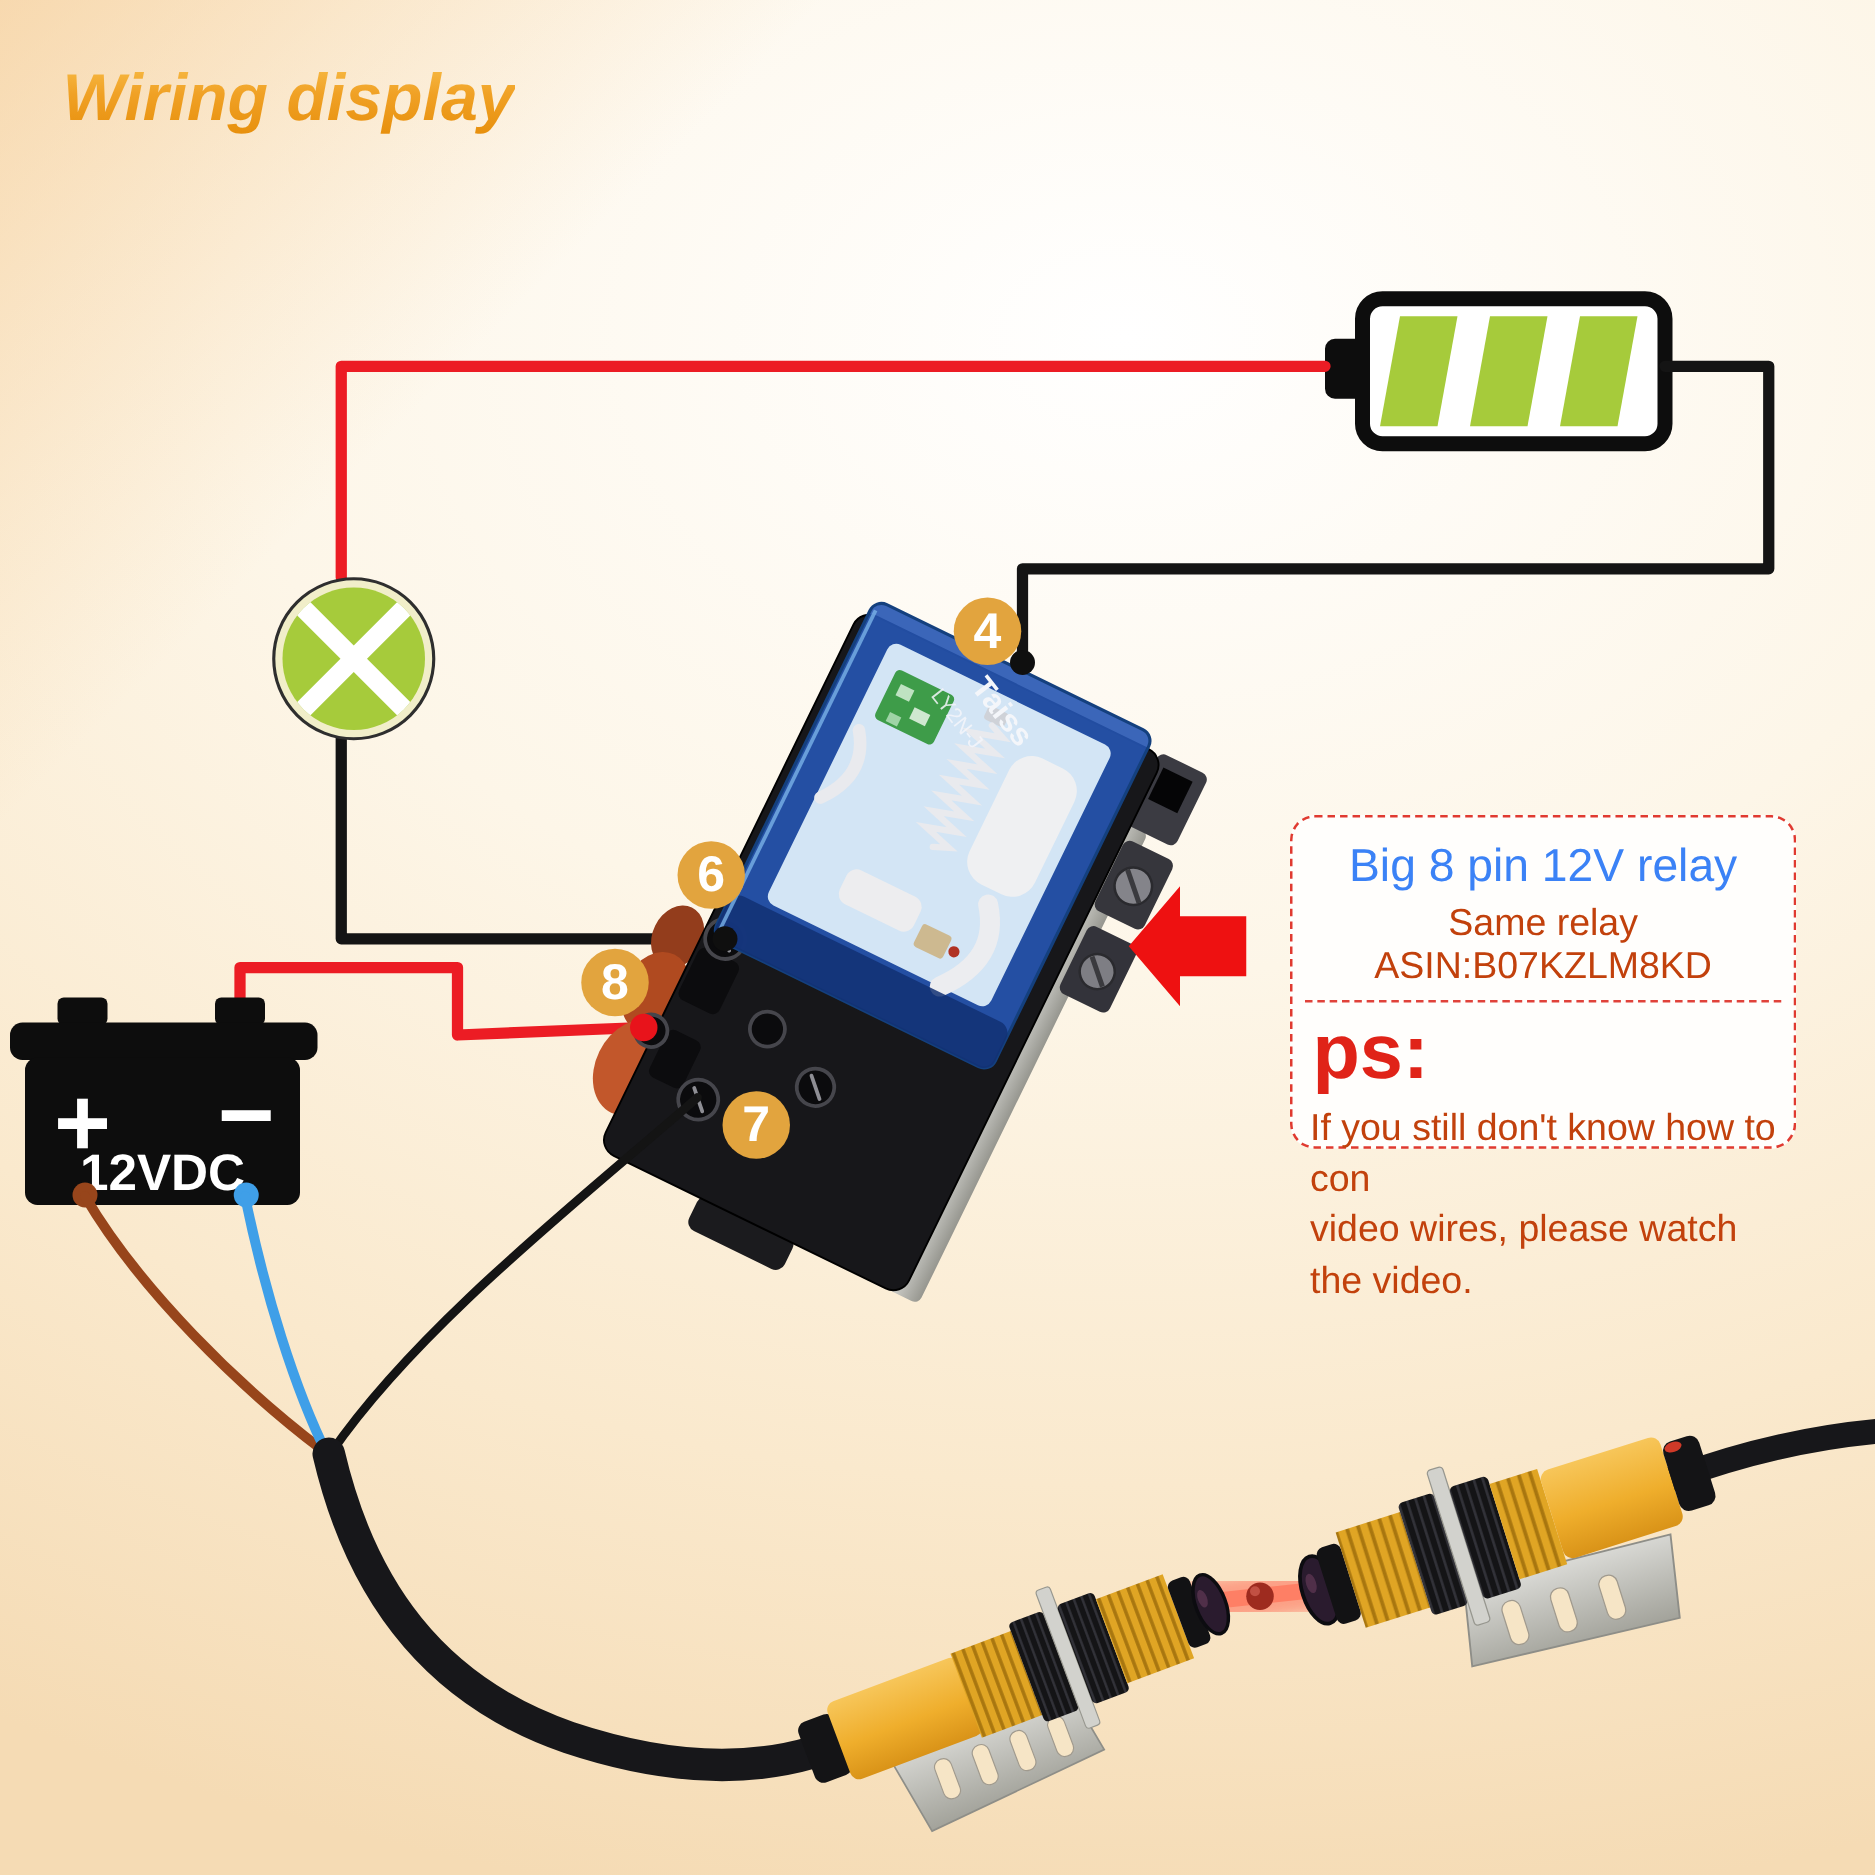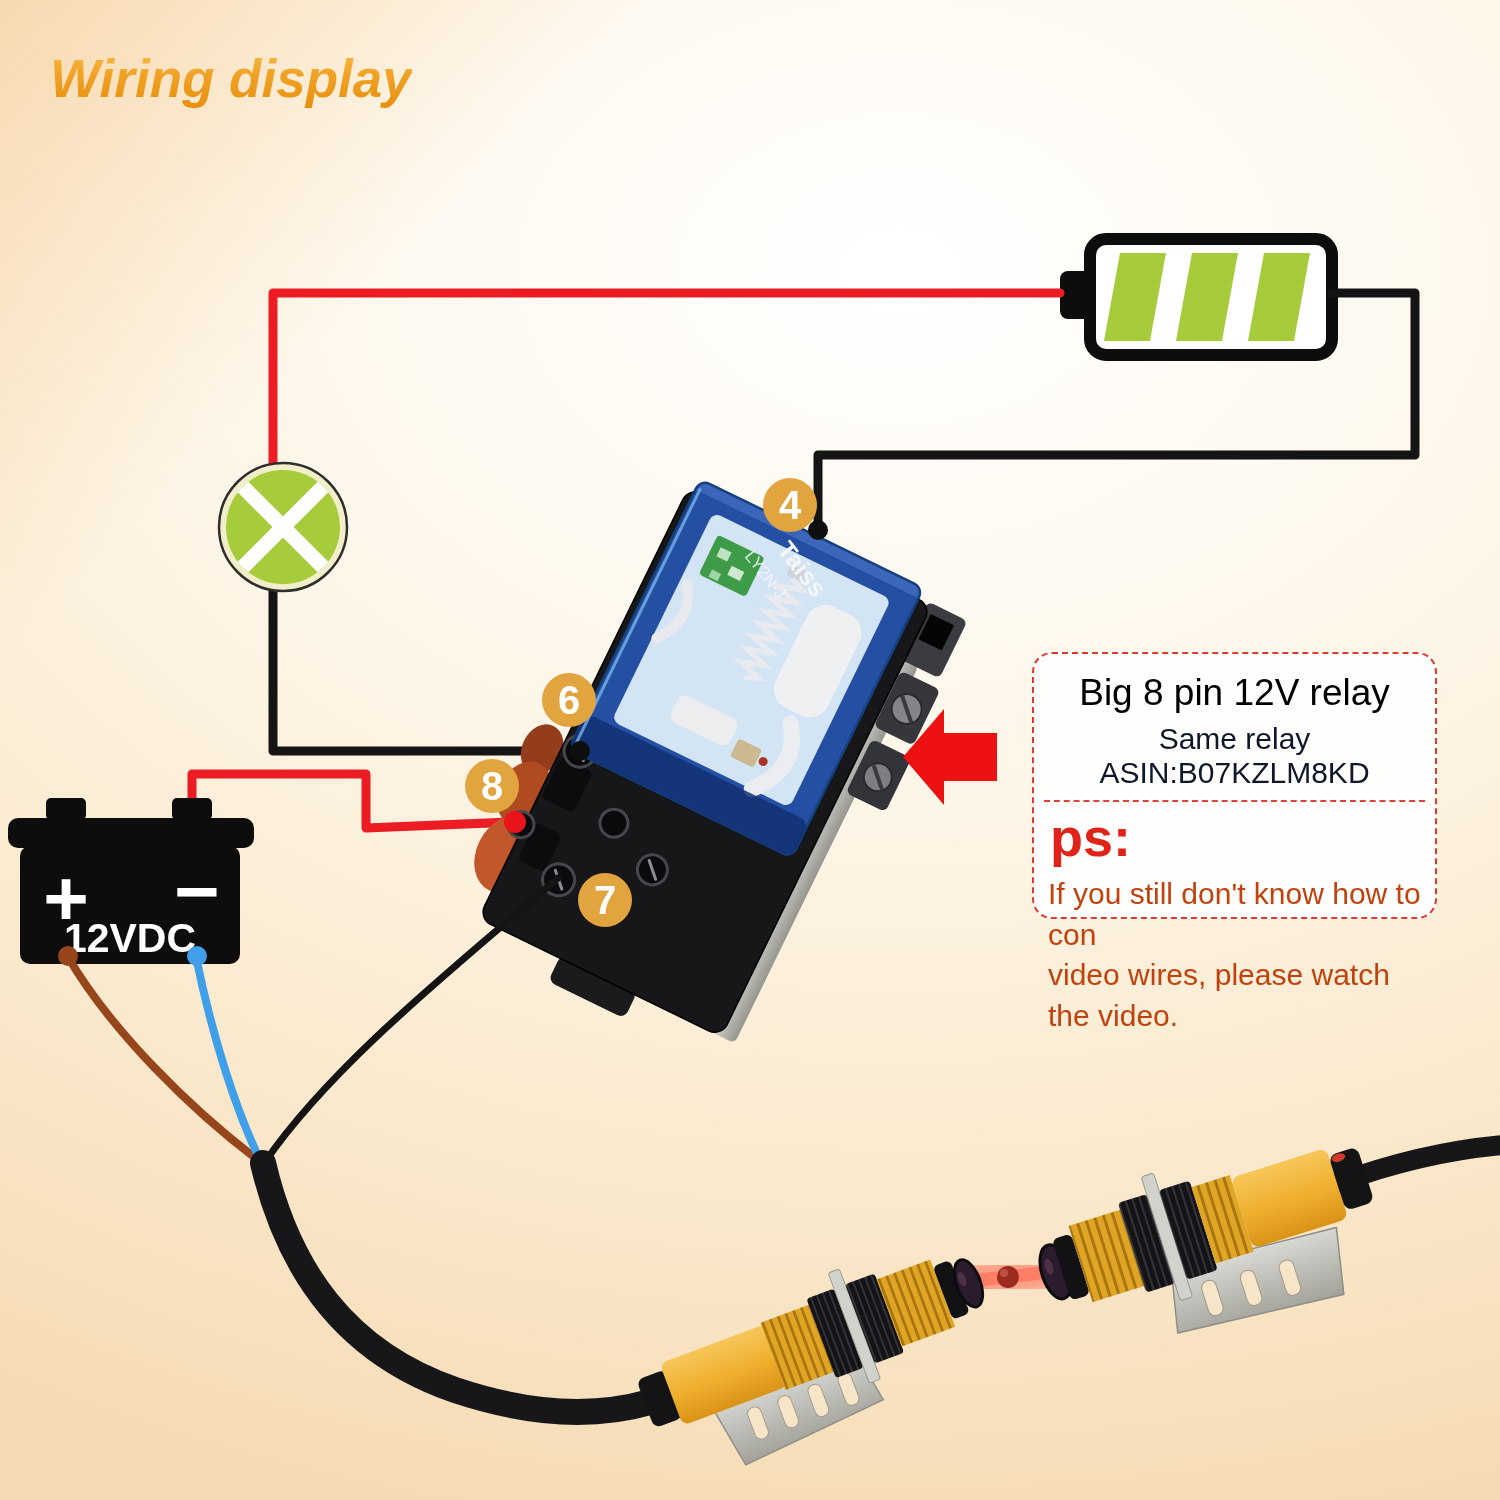--- a/index.html
+++ b/index.html
@@ -20,24 +20,24 @@
   .badge{
     position:absolute; width:54px; height:54px; border-radius:50%;
     background:#E2A43E; color:#FFFFFF; text-align:center;
     font-weight:bold; font-size:40px; line-height:55px;
   }
   .callout{
     position:absolute; left:1032px; top:652px; width:405px; height:267px;
     background:#FFFEFC; border:2px dashed #E03A30; border-radius:20px;
     box-sizing:border-box; display:flex; flex-direction:column;
   }
-  .callout-title{margin:18px 8px 0 8px; text-align:center; color:#000000; font-size:37px;}
-  .callout-subtitle{margin:8px 4px 0 4px; text-align:center; color:#0f172a; font-size:30px;}
+  .callout-title{margin:18px 8px 0 8px; text-align:center; color:#3b82f6; font-size:37px;}
+  .callout-subtitle{margin:8px 4px 0 4px; text-align:center; color:#c2410c; font-size:30px;}
   .callout-divider{margin:10px 10px 0 10px; border-top:2px dashed #E0423A; height:0;}
-  .callout-ps{margin:4px 0 0 16px; color:#E02318; font-weight:bold; font-size:54px;}
+  .callout-ps{margin:4px 0 0 16px; color:#E02318; font-weight:bold; font-size:62px;}
   .callout-note{margin:6px 12px 0 14px; color:#c2410c; font-size:30px; line-height:1.35;}
 </style>
 </head>
 <body>
 
 <div id="stage">
 
 <svg id="diagram" width="1500" height="1500" viewBox="0 0 1500 1500">
   <defs>
     <linearGradient id="sideGrad" x1="0" y1="0" x2="1" y2="0">

